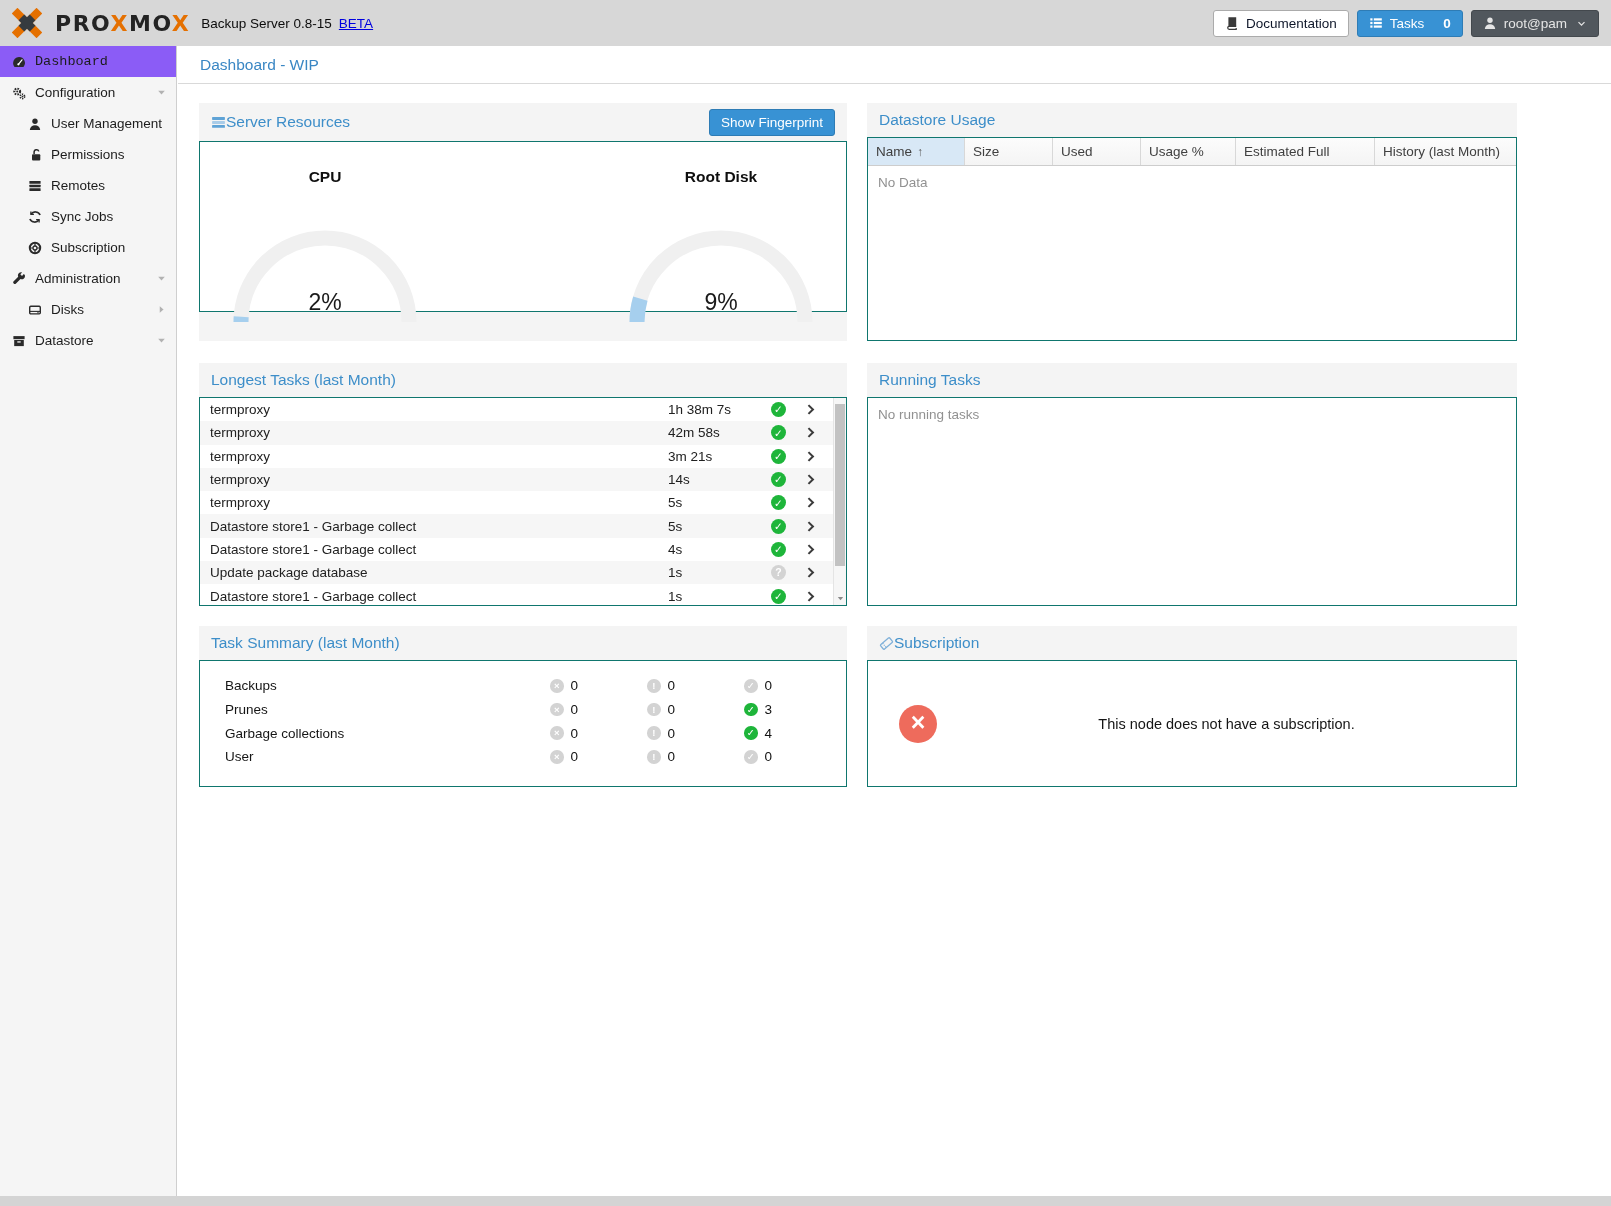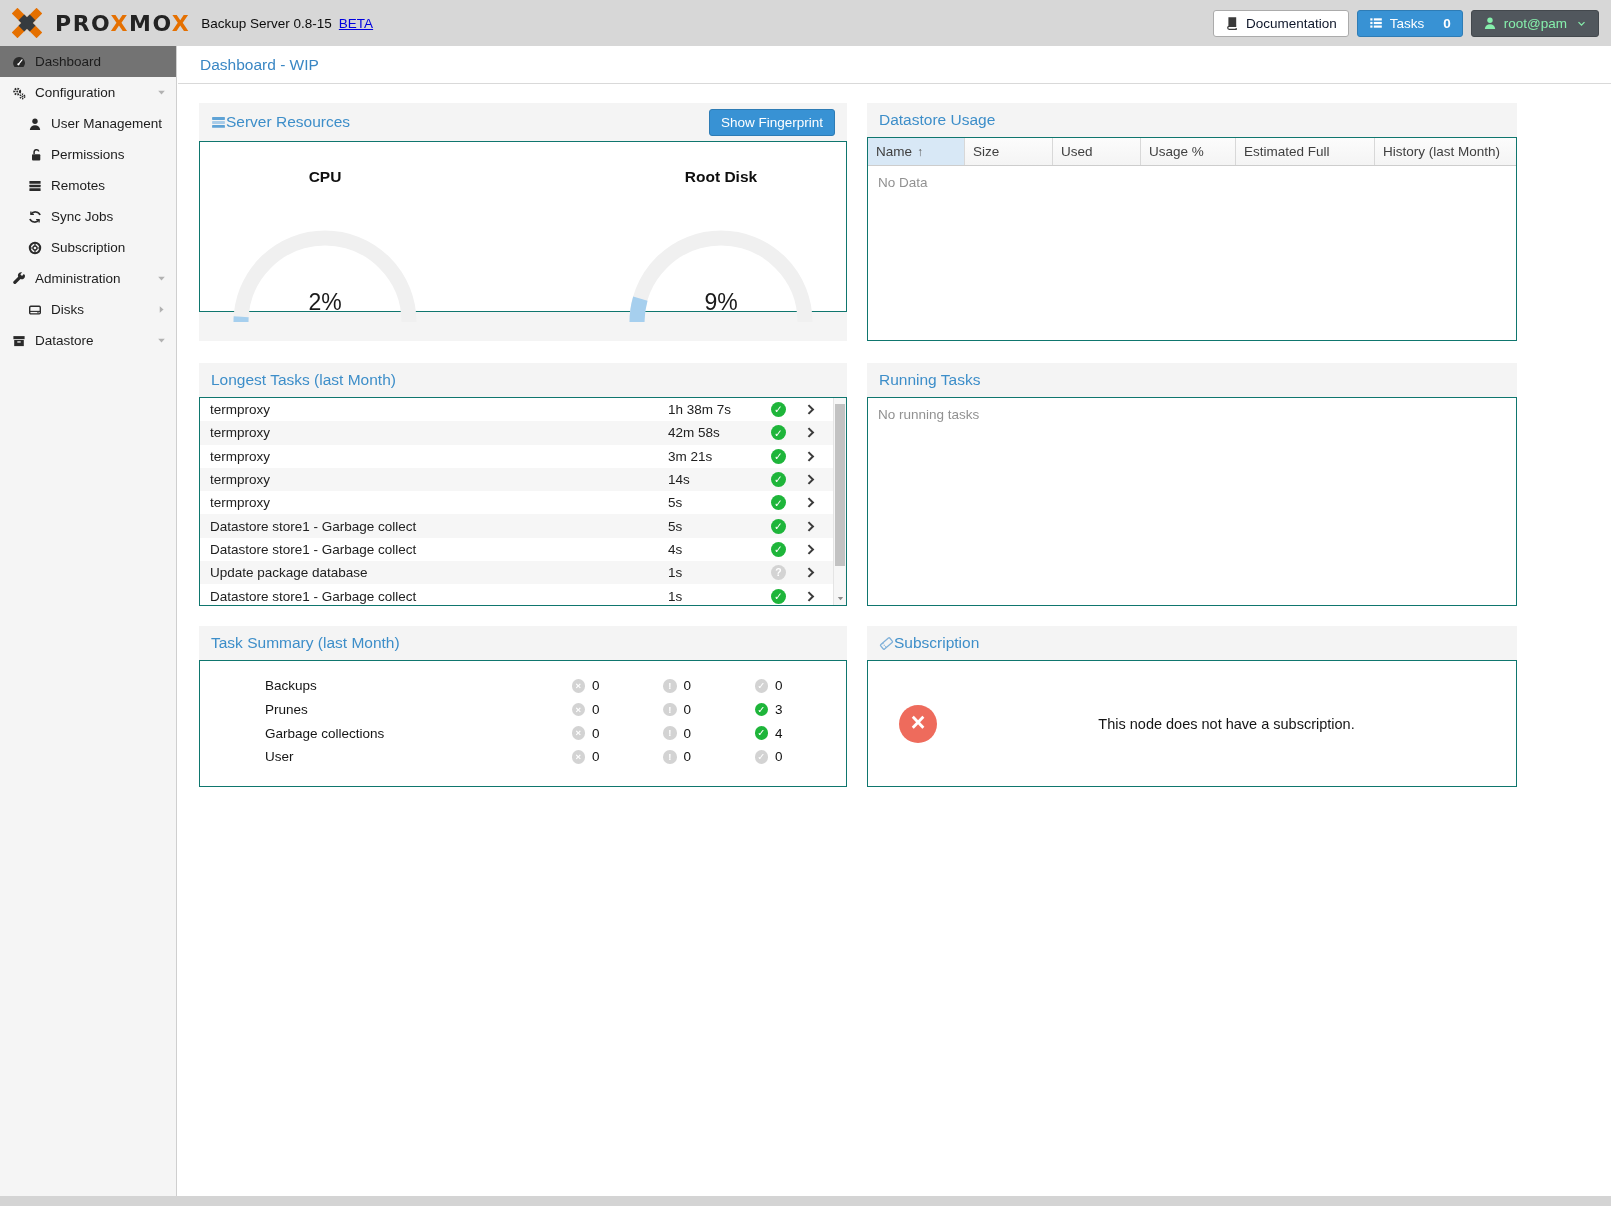--- a/index.html
+++ b/index.html
@@ -20,31 +20,31 @@
   .logo-x{width:30px;height:30px;}
   .brand{font-size:22px;font-weight:bold;letter-spacing:1.5px;color:#232323;font-family:"DejaVu Sans",sans-serif;}
   .brand .orange{color:#e57000;}
   .product{margin-left:11px;font-size:13.5px;color:#0c0c0c;}
   .beta{margin-left:7px;font-size:13.5px;color:#0000e0;text-decoration:underline;cursor:pointer;}
   .topbar-right{margin-left:auto;display:flex;align-items:center;gap:8px;}
   .btn{display:inline-flex;align-items:center;gap:7px;height:27px;padding:0 11px;
     border-radius:3px;font-size:13.5px;font-family:inherit;cursor:pointer;box-sizing:border-box;}
   .btn-light{background:#ffffff;border:1px solid #ababab;color:#0f172a;}
   .btn-blue{background:#3892d4;border:1px solid #2e7cb5;color:#fff;}
-  .btn-dark{background:#51575d;border:1px solid #43484d;color:#86efac;justify-content:center;}
+  .btn-dark{background:#51575d;border:1px solid #43484d;color:#e5e5e5;justify-content:center;}
   .btn .ic{width:14px;height:14px;}
   .btn .chev{width:11px;height:11px;margin-left:2px;}
   .tasks-count{margin-left:12px;font-weight:bold;}
 
   
   .sidebar{position:absolute;top:46px;left:0;width:177px;bottom:10px;background:#f5f5f5;
     border-right:1px solid #cfcfcf;box-sizing:border-box;}
   .sb-item{height:31px;display:flex;align-items:center;gap:9px;padding-left:12px;cursor:pointer;color:#1c1c1c;}
   .sb-item.lvl1{padding-left:28px;}
-  .sb-item.selected{background:#737373;}
+  .sb-item.selected{background:#8b5cf6;font-family:Liberation Mono, monospace;}
   .sb-ic{width:14px;height:14px;color:#2a2a2a;flex:0 0 auto;}
   .sb-label{white-space:nowrap;}
   .sb-caret{width:11px;height:11px;margin-left:auto;margin-right:9px;color:#b2b2b2;flex:0 0 auto;}
 
   
   .main{position:absolute;left:178px;top:46px;right:0;bottom:10px;background:#fff;}
   .page-header{height:37px;border-bottom:1px solid #d9d9d9;display:flex;align-items:center;
     padding-left:22px;font-size:15.5px;color:#3a87c4;}
 
   .panel{position:absolute;background:#f4f4f4;box-sizing:border-box;}
@@ -96,21 +96,21 @@
   .st-gray{background:#d3d3d3;}
   .scrollbar{position:absolute;top:0;right:0;bottom:0;width:13px;background:#f6f6f6;border-left:1px solid #e4e4e4;box-sizing:border-box;}
   .sb-thumb{position:absolute;top:6px;left:1px;right:1px;height:162px;background:#c2c2c2;cursor:pointer;}
   .sb-down{position:absolute;bottom:2px;left:0;right:0;height:10px;color:#8a8a8a;display:flex;align-items:center;justify-content:center;cursor:pointer;}
   .sb-down .ic{width:9px;height:9px;}
 
   .p-running{left:689px;top:317px;width:650px;height:243px;}
   .p-running .panel-body{height:209px;}
 
   .p-summary{left:21px;top:580px;width:648px;height:161px;}
-  .p-summary .panel-body{height:127px;padding-top:13px;padding-left:40px;}
+  .p-summary .panel-body{height:127px;padding-top:13px;}
   .s-row{display:flex;align-items:center;height:23.7px;padding-left:25px;}
   .s-label{width:325px;color:#151515;}
   .s-cell{width:97px;display:flex;align-items:center;gap:7px;}
   .sc-sm{width:13.5px;height:13.5px;font-size:9.5px;}
   .s-val{color:#111;}
 
   .p-subscription{left:689px;top:580px;width:650px;height:161px;}
   .p-subscription .panel-body{height:127px;display:flex;align-items:center;}
   .sub-x{width:38px;height:38px;border-radius:50%;background:#ee6b5c;color:#fff;font-size:25px;
     font-weight:bold;display:flex;align-items:center;justify-content:center;margin-left:31px;flex:0 0 auto;padding-bottom:2px;box-sizing:border-box;}

